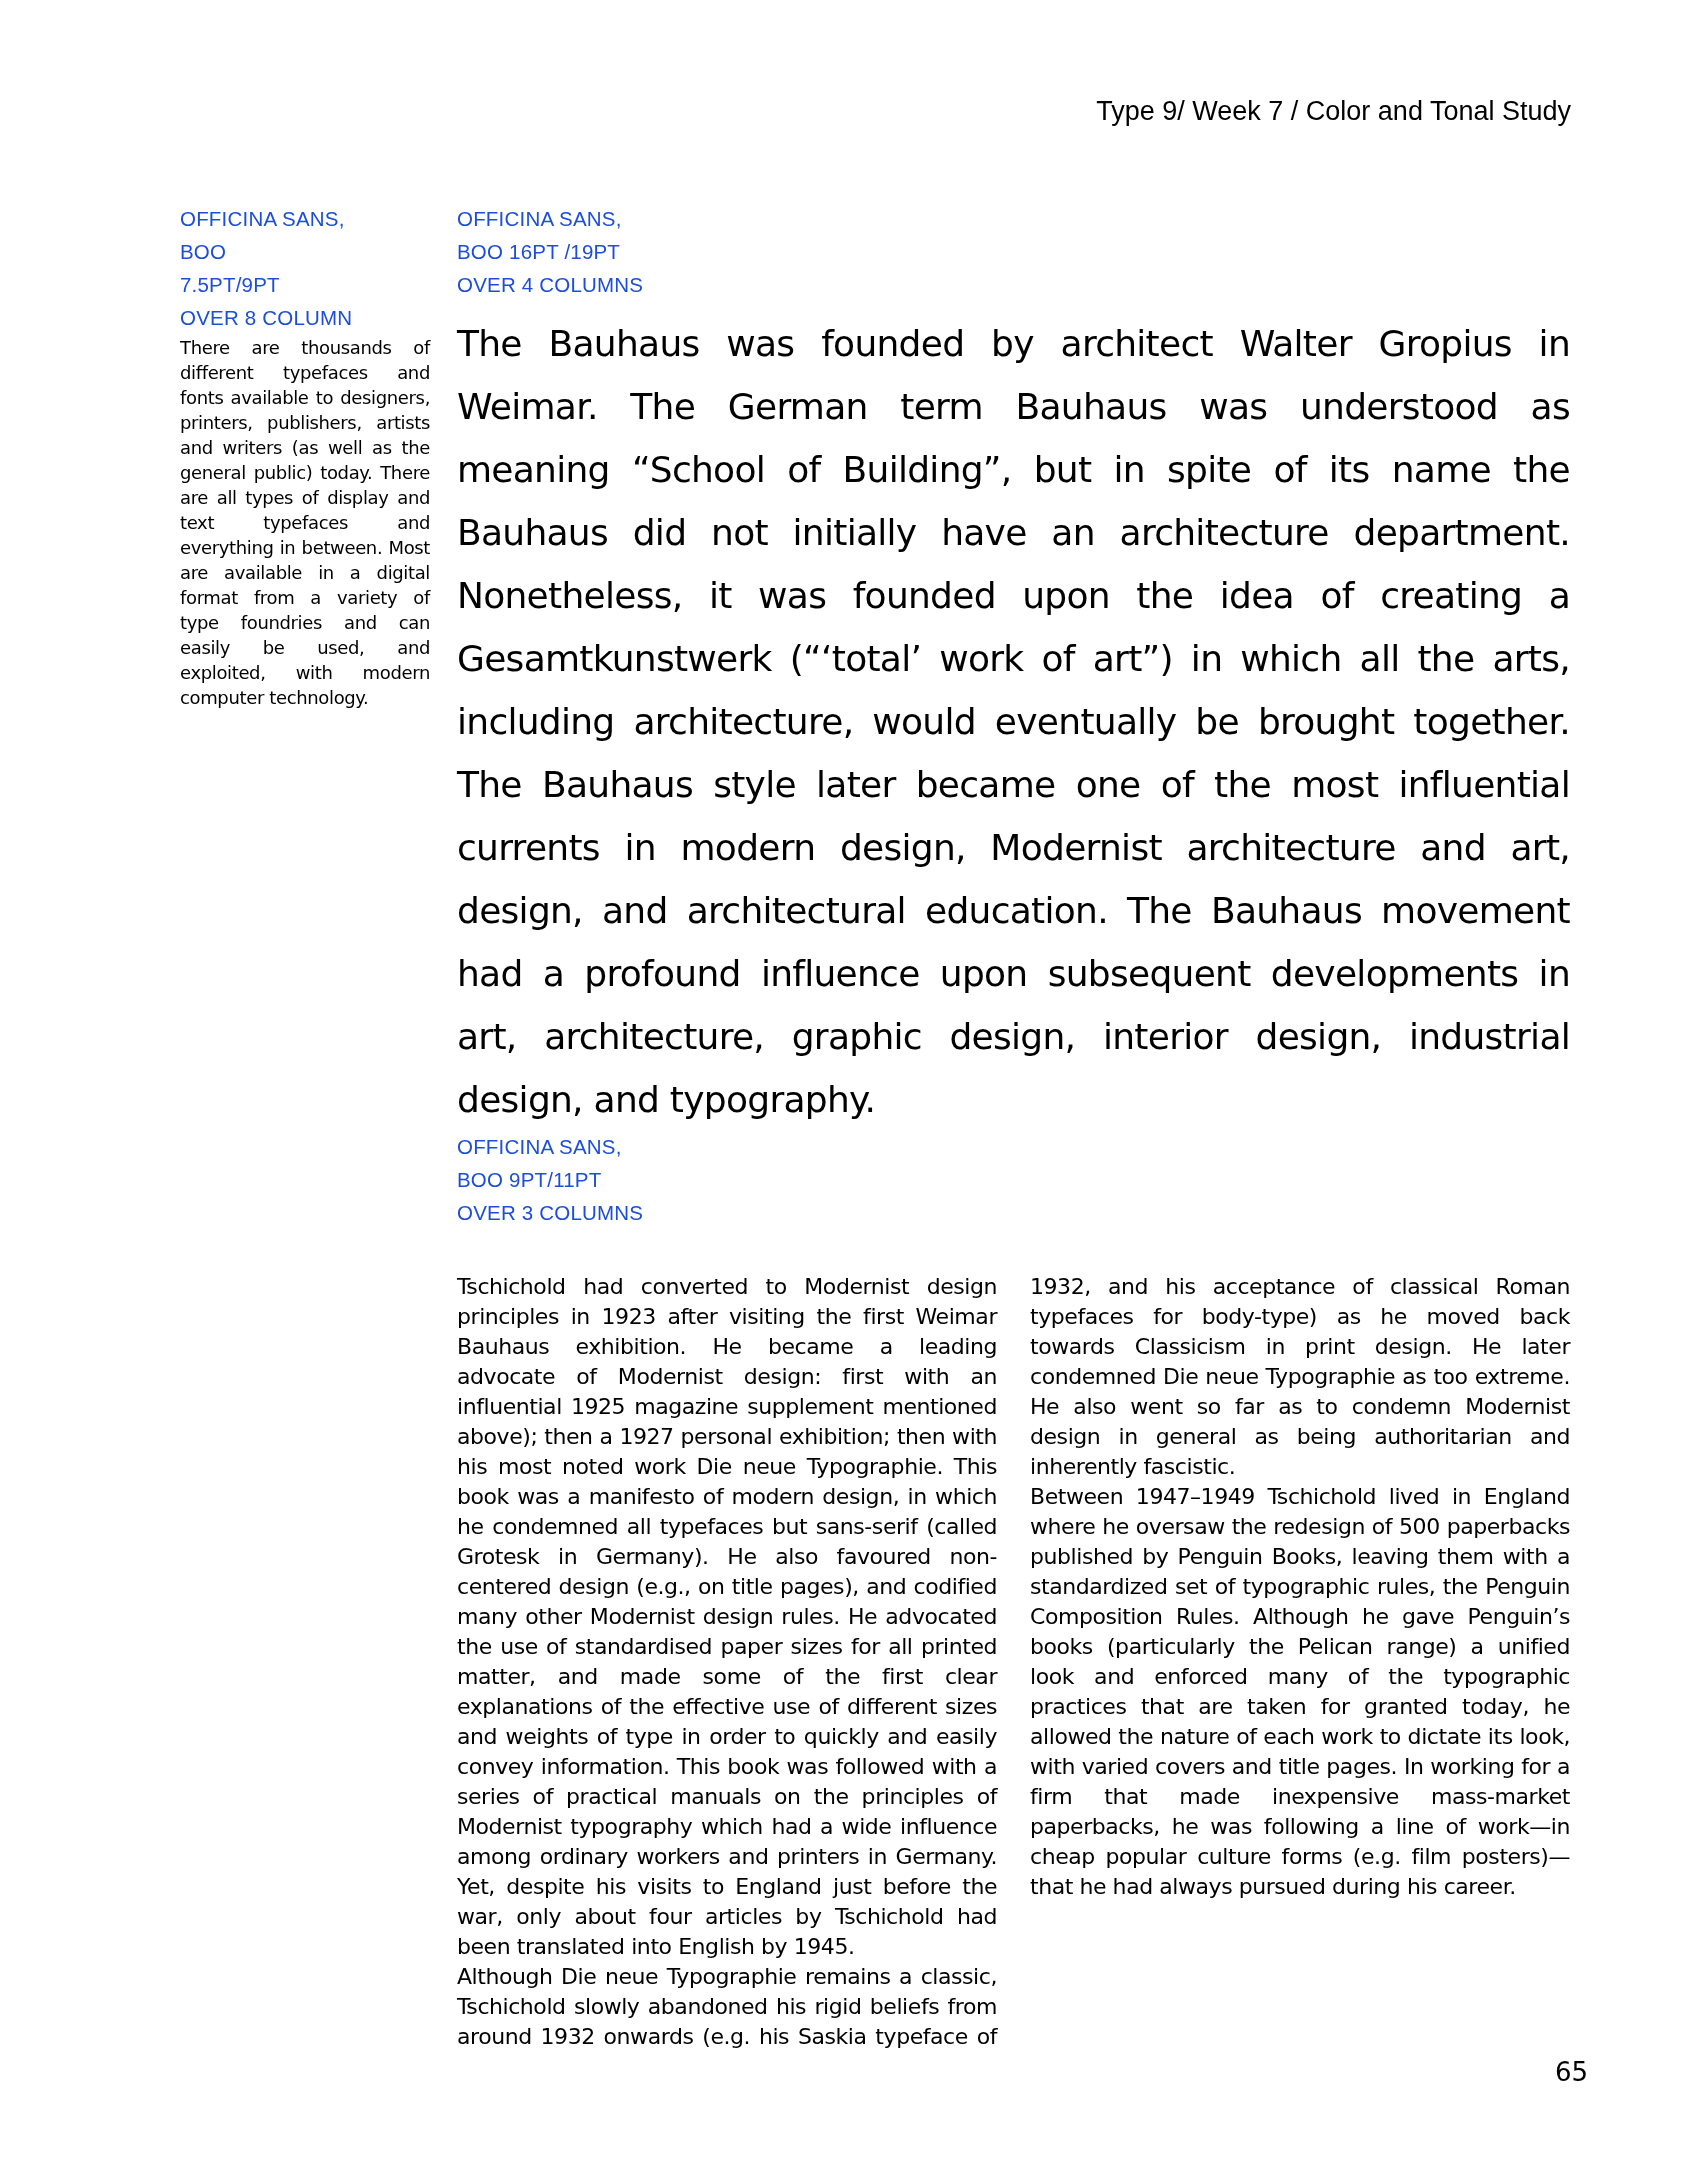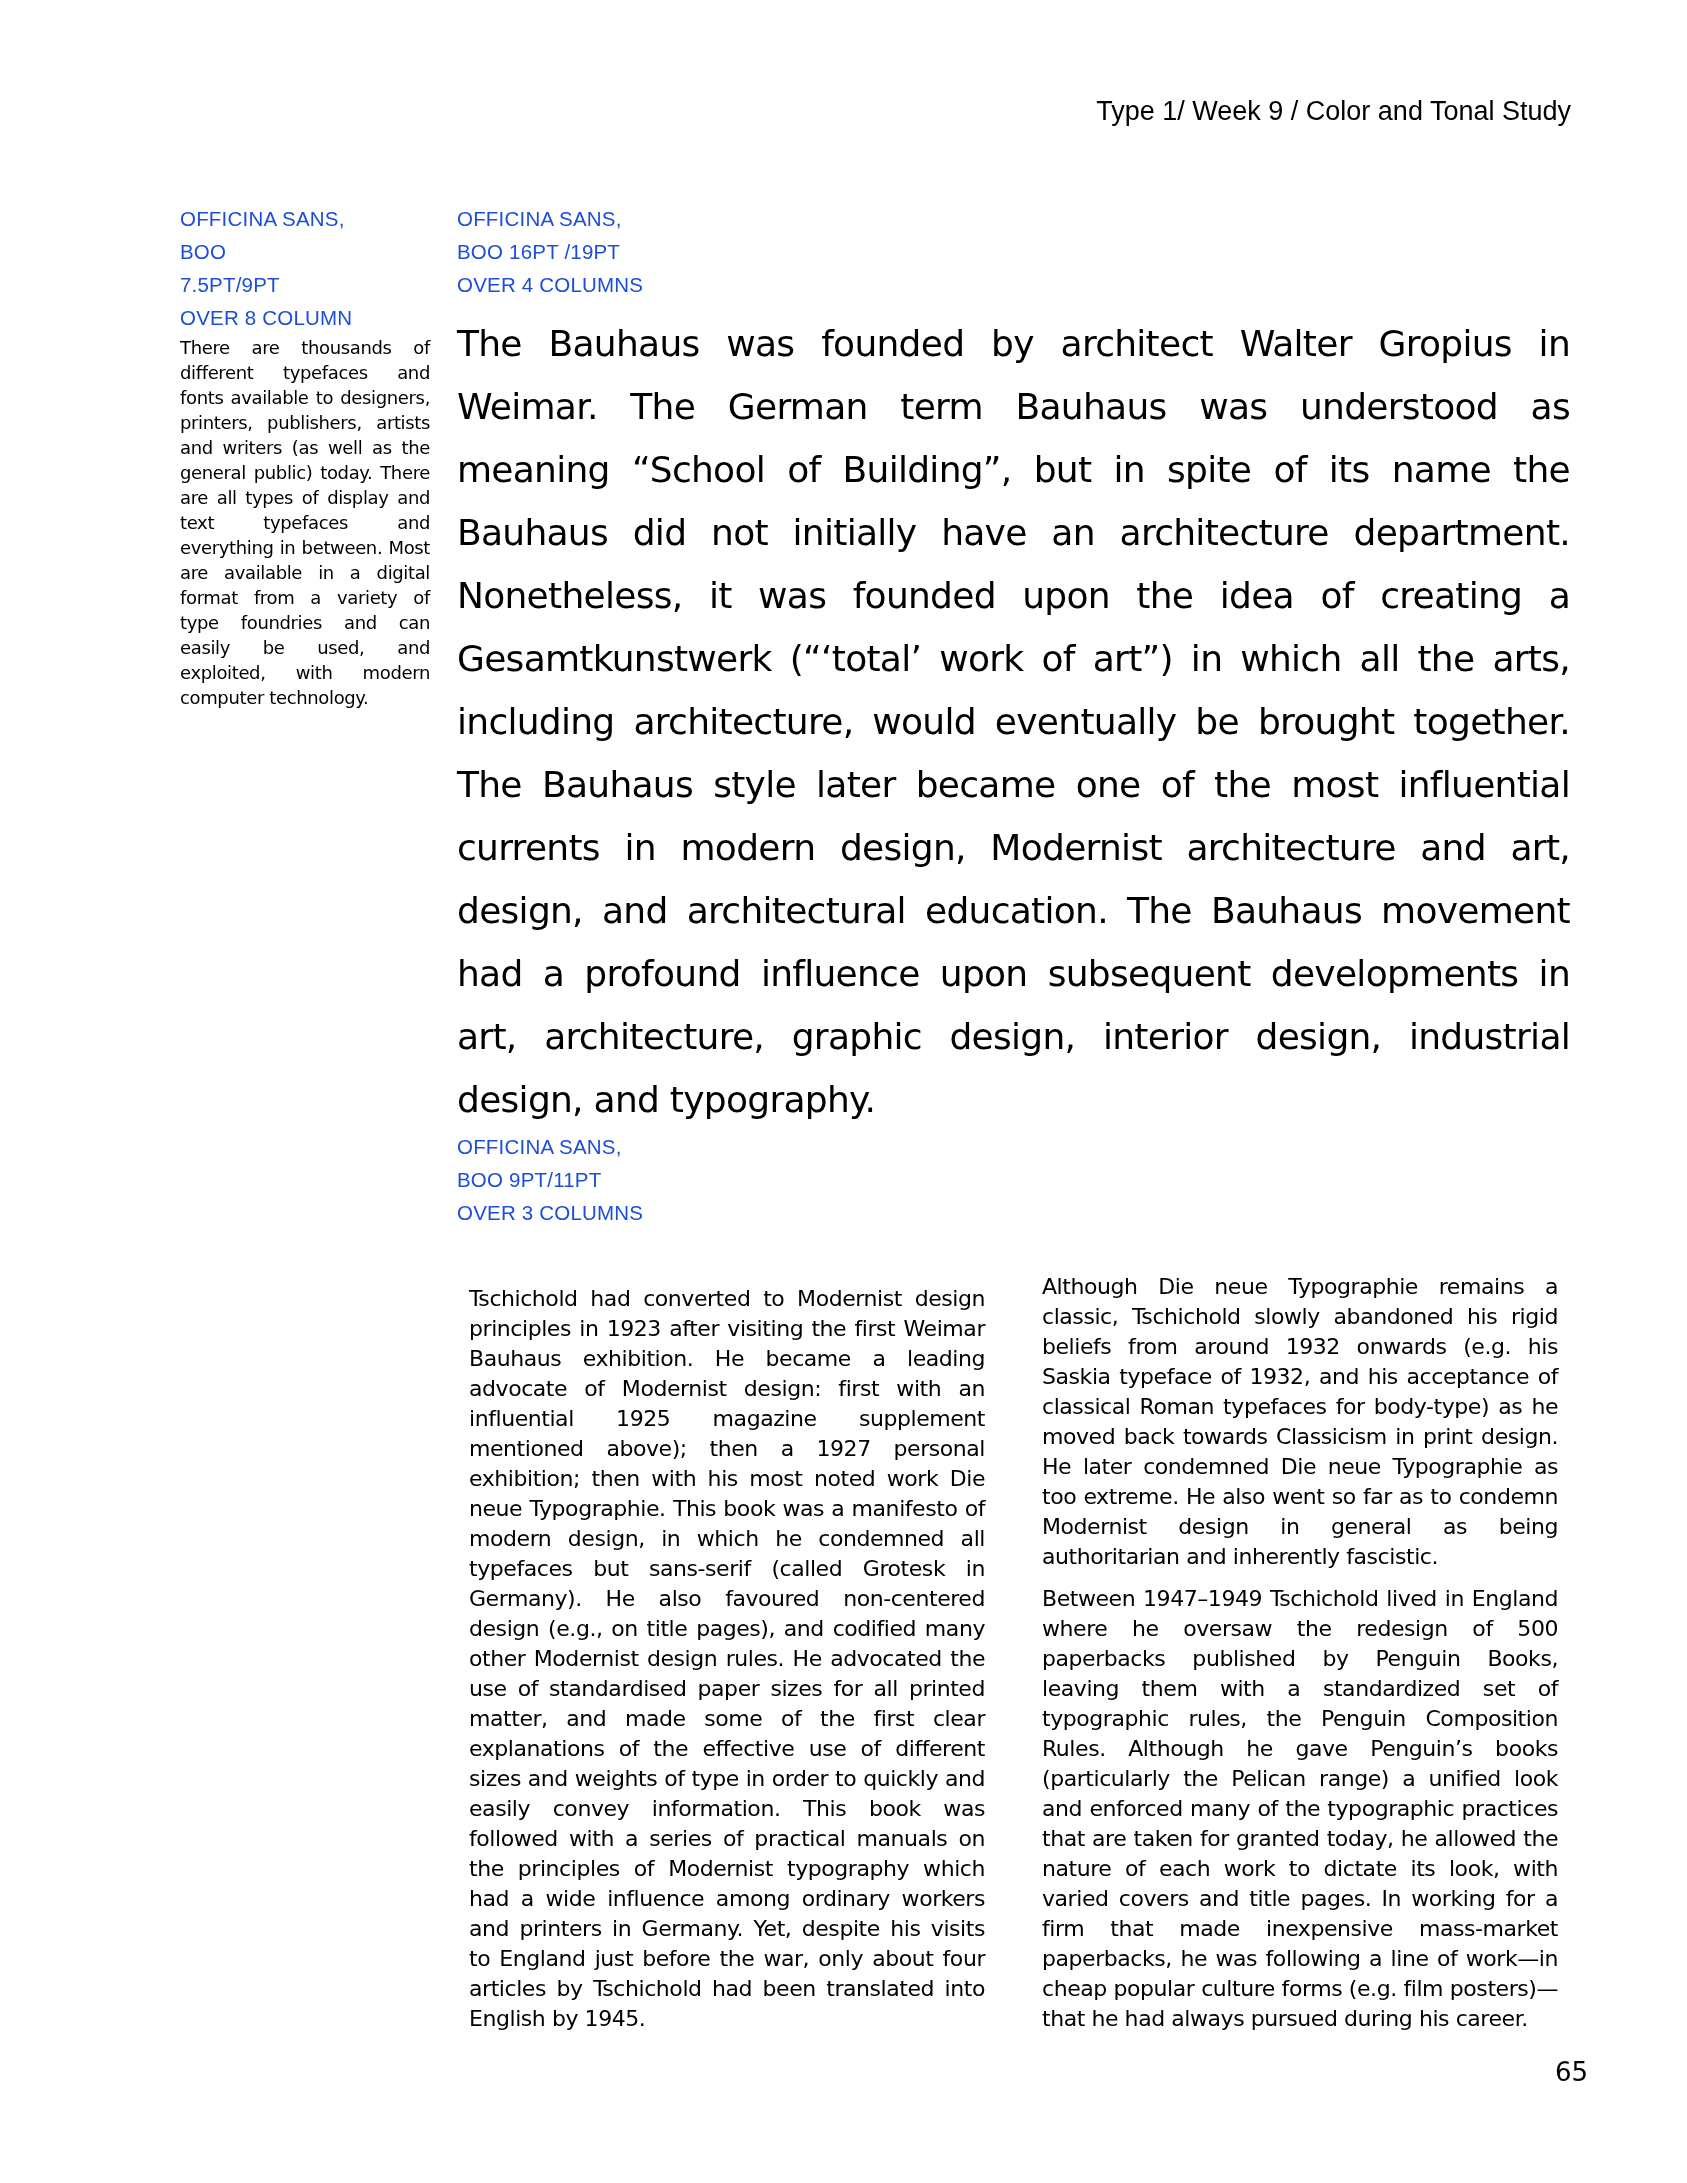--- a/index.html
+++ b/index.html
@@ -68,37 +68,37 @@
     column-gap: 33px;
     column-fill: auto;
     font-family: "DejaVu Sans", sans-serif;
     font-size: 22px;
     line-height: 30px;
     letter-spacing: -0.02em;
     text-align: justify;
     hyphens: auto;
     -webkit-hyphens: auto;
   }
-  .two-cols p { margin: 12px; }
+  .two-cols p { margin: 0; }
   .page-number {
     position: absolute;
     top: 2059px;
     right: 99px;
     font-family: "DejaVu Sans", sans-serif;
     font-size: 26px;
     line-height: 1;
     margin-left: 12px;
   }
 </style>
 </head>
 <body>
 
 <div class="page">
 
-  <div class="header">Type 1/ Week 9 / Color and Tonal Study</div>
+  <div class="header">Type 9/ Week 7 / Color and Tonal Study</div>
 
   <div class="spec-label label-1">
     <div>OFFICINA SANS,</div>
     <div>BOO</div>
     <div>7.5PT/9PT</div>
     <div>OVER 8 COLUMN</div>
   </div>
 
   <div class="spec-label label-2">
     <div>OFFICINA SANS,</div>

